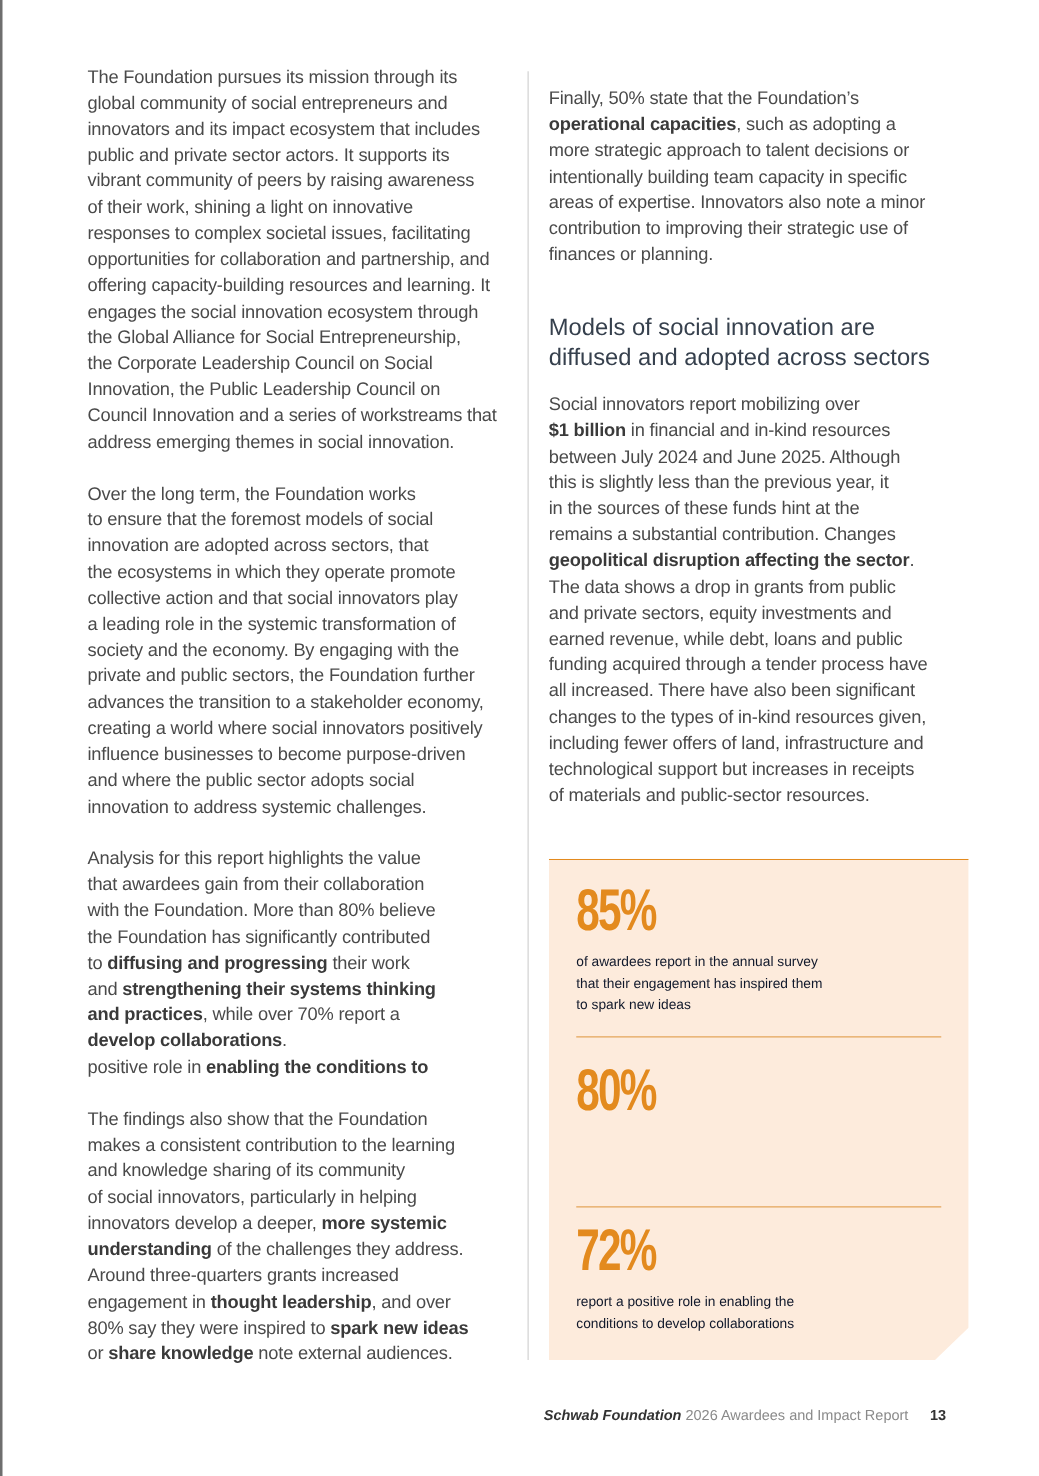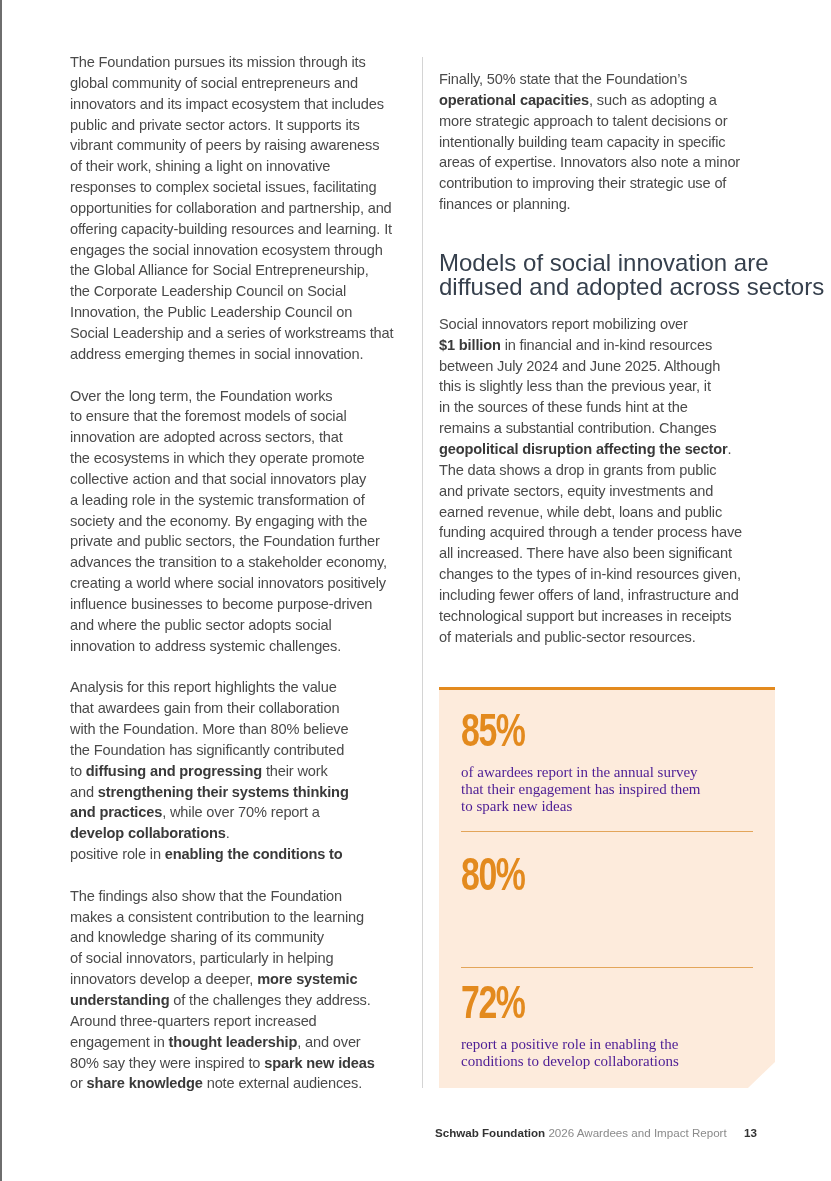--- a/index.html
+++ b/index.html
@@ -11,40 +11,40 @@
   }
   .left-edge { position: absolute; left: 0; top: 0; width: 2px; height: 1181px; background: #6e6e6e; }
   .col { position: absolute; font-size: 14.6px; line-height: 20.85px; letter-spacing: -0.15px; }
   .col-left { left: 70px; top: 52px; width: 345px; }
   .col-right { left: 439px; top: 52px; width: 340px; margin-top: 17px; }
   .para { margin: 0 0 20.85px 0; white-space: normal; }
   .line { display: block; white-space: nowrap; }
   b { color: #3a3a3a; font-weight: bold; }
   .divider { position: absolute; left: 422px; top: 57px; width: 1px; height: 1031px; background: #d4d4d4; }
   .heading {
-    color: #36404d; font-size: 24px; line-height: 24.5px; font-weight: normal;
+    color: #36404d; font-size: 19px; line-height: 24.5px; font-weight: normal;
     margin: 36px 0 14px 0; letter-spacing: 0px;
   }
   .stat-box {
     position: absolute; left: 439px; top: 687px; width: 336px; height: 401px;
     background: #fdebdc;
-    border-top: 3px solid #14b8a6;
+    border-top: 1px solid #14b8a6;
     box-sizing: border-box;
     clip-path: polygon(0 0, 100% 0, 100% calc(100% - 26px), calc(100% - 27px) 100%, 0 100%);
   }
   .stat { position: absolute; left: 22px; width: 292px; }
   .stat-value {
     color: #e38a1e; font-size: 47px; line-height: 47px; font-weight: bold;
     transform: scaleX(0.72); transform-origin: left center; letter-spacing: -2px;
     font-family: "Liberation Sans", sans-serif;
   }
-  .stat-text { color: #4c1d95; font-size: 15px; line-height: 17px; margin-top: 11px; font-family: Liberation Serif, serif; }
+  .stat-text { color: #0f172a; font-size: 11px; line-height: 17px; margin-top: 11px; }
   .stat-rule { position: absolute; left: 22px; width: 292px; height: 1px; background: #e3a55a; }
   .footer { position: absolute; top: 1126px; left: 435px; font-size: 11.6px; white-space: nowrap; }
-  .footer .brand { color: #333; font-weight: bold; }
+  .footer .brand { color: #333; font-weight: bold; font-style: italic; }
   .footer .title { color: #8a8a8a; }
   .footer .page { color: #333; font-weight: bold; margin-left: 14px; }
 </style>
 </head>
 <body>
 
 <div class="left-edge"></div>
 
 <div class="col col-left">
   <p class="para">
@@ -54,21 +54,21 @@
       <span class="line"><span>public and private sector actors. It supports its</span></span>
       <span class="line"><span>vibrant community of peers by raising awareness</span></span>
       <span class="line"><span>of their work, shining a light on innovative</span></span>
       <span class="line"><span>responses to complex societal issues, facilitating</span></span>
       <span class="line"><span>opportunities for collaboration and partnership, and</span></span>
       <span class="line"><span>offering capacity-building resources and learning. It</span></span>
       <span class="line"><span>engages the social innovation ecosystem through</span></span>
       <span class="line"><span>the Global Alliance for Social Entrepreneurship,</span></span>
       <span class="line"><span>the Corporate Leadership Council on Social</span></span>
       <span class="line"><span>Innovation, the Public Leadership Council on</span></span>
-      <span class="line"><span>Social Leadership and a series of workstreams that</span></span>
+      <span class="line"><span>Council Innovation and a series of workstreams that</span></span>
       <span class="line"><span>address emerging themes in social innovation.</span></span>
     </p>
   <p class="para">
       <span class="line"><span>Over the long term, the Foundation works</span></span>
       <span class="line"><span>to ensure that the foremost models of social</span></span>
       <span class="line"><span>innovation are adopted across sectors, that</span></span>
       <span class="line"><span>the ecosystems in which they operate promote</span></span>
       <span class="line"><span>collective action and that social innovators play</span></span>
       <span class="line"><span>a leading role in the systemic transformation of</span></span>
       <span class="line"><span>society and the economy. By engaging with the</span></span>
@@ -90,21 +90,21 @@
       <span class="line"><b>develop collaborations</b><span>.</span></span>
       <span class="line"><span>positive role in </span><b>enabling the conditions to</b></span>
     </p>
   <p class="para">
       <span class="line"><span>The findings also show that the Foundation</span></span>
       <span class="line"><span>makes a consistent contribution to the learning</span></span>
       <span class="line"><span>and knowledge sharing of its community</span></span>
       <span class="line"><span>of social innovators, particularly in helping</span></span>
       <span class="line"><span>innovators develop a deeper, </span><b>more systemic</b></span>
       <span class="line"><b>understanding</b><span> of the challenges they address.</span></span>
-      <span class="line"><span>Around three-quarters report increased</span></span>
+      <span class="line"><span>Around three-quarters grants increased</span></span>
       <span class="line"><span>engagement in </span><b>thought leadership</b><span>, and over</span></span>
       <span class="line"><span>80% say they were inspired to </span><b>spark new ideas</b></span>
       <span class="line"><span>or </span><b>share knowledge</b><span> note external audiences.</span></span>
     </p>
 </div>
 
 <div class="divider"></div>
 
 <div class="col col-right">
   <p class="para" style="margin-bottom:0">

